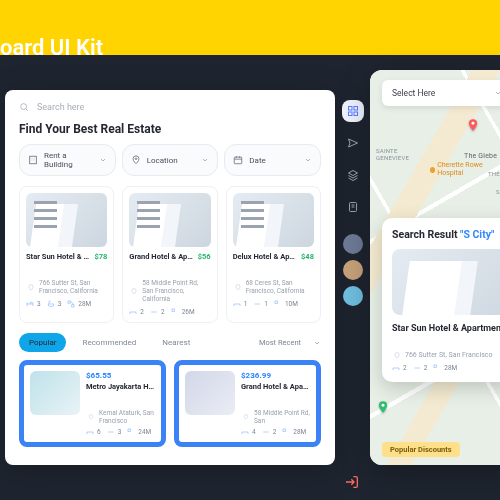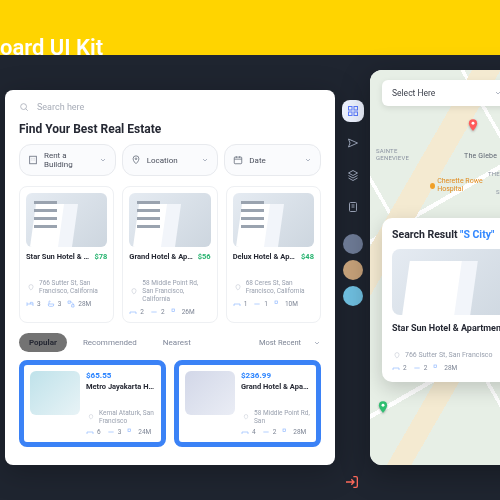--- a/index.html
+++ b/index.html
@@ -20,21 +20,21 @@
   .thumb::after{content:"";position:absolute;left:10%;top:15%;width:28%;height:6%;background:#9aa3af;box-shadow:0 8px 0 #9aa3af,0 16px 0 #9aa3af,0 24px 0 #9aa3af}
   .row{display:flex;align-items:center;justify-content:space-between;gap:4px}
   .name{font-size:7.5px;font-weight:700;color:#252833;white-space:nowrap;overflow:hidden;text-overflow:ellipsis}
   .price{font-size:7.5px;font-weight:700;color:#26b36f}
   .addr{font-size:6.5px;color:#99a0ae;display:flex;align-items:center;gap:3px;margin-top:18px}
   .stats{display:flex;gap:6px;margin-top:5px;flex-wrap:wrap}
   .stat{display:flex;align-items:center;gap:3px;font-size:6.5px;color:#7c8494}
   .stat svg{width:8px;height:8px}
   .tabs{display:flex;gap:6px;margin:4px 0 8px}
   .tab{font-size:8px;padding:5px 10px;border-radius:14px;color:#80889a;background:transparent}
-  .tab.active{background:#737373;color:#252833;font-weight:700}
+  .tab.active{background:#0ea5e9;color:#252833;font-weight:400}
   .sort{margin-left:auto;font-size:7.5px;color:#7c8494;display:flex;align-items:center;gap:12px}
   .pop{display:flex;gap:8px}
   .pcard{flex:1;min-width:0;display:flex;gap:6px;border:5px solid #3b82f6;border-radius:8px;padding:6px;background:#fff}
   .pthumb{width:50px;height:44px;border-radius:6px;flex:0 0 50px}
   .pthumb.a{background:linear-gradient(135deg,#bfe2ea,#e8f3f6)}
   .pthumb.b{background:linear-gradient(135deg,#d2d7e8,#eaedf5)}
   .pinfo{min-width:0;flex:1}
   .pprice{font-size:8px;font-weight:800;color:#3388ff}
   .pname{font-size:7.5px;font-weight:700;color:#252833;white-space:nowrap;overflow:hidden;text-overflow:ellipsis;margin-top:2px}
 
@@ -339,21 +339,21 @@
       <path d="M14 4h4a2 2 0 0 1 2 2v12a2 2 0 0 1-2 2h-4M3 12h12m-4-4 4 4-4 4"></path>
     </svg>
   </div>
 
 <div class="mapwrap">
   <div class="mapbg"></div>
   <span class="mlabel" style="top:82px;left:94px;text-transform:none;font-size:7px;color:#5c6370">The Glebe</span>
   <span class="mlabel" style="top:100px;left:118px">THE VALLEY</span>
   <span class="mlabel" style="top:118px;left:126px;text-transform:none">Salters</span>
   <span class="mlabel" style="top:78px;left:6px;width:52px;line-height:1.1">SAINTE GENEVIEVE</span>
-  <span class="poi" style="top:108px;left:60px;width:70px;line-height:1.1">Cherette Rowe Hospital</span>
+  <span class="poi" style="top:92px;left:60px;width:70px;line-height:1.1">Cherette Rowe Hospital</span>
 
   <div class="sel">
     <span>Select Here</span>
     <svg class="chev" viewBox="0 0 24 24" fill="none" stroke="#8a92a6" stroke-width="2">
         <path d="m6 9 6 6 6-6"></path>
       </svg>
   </div>
 
   <span class="pin" style="top:48px;left:96px">
       <svg viewBox="0 0 24 24" fill="#ff5a5a">
@@ -394,13 +394,14 @@
           <span>2</span>
         </span>
       <span class="stat">
           <svg viewBox="0 0 24 24" fill="none" stroke="#8fb8ff" stroke-width="2">
             <rect x="3" y="3" width="7" height="7"></rect>
           </svg>
           <span>28M</span>
         </span>
     </div>
   </div>
+  <div class="promo">Popular Discounts</div>
 </div>
 
 </body></html>

